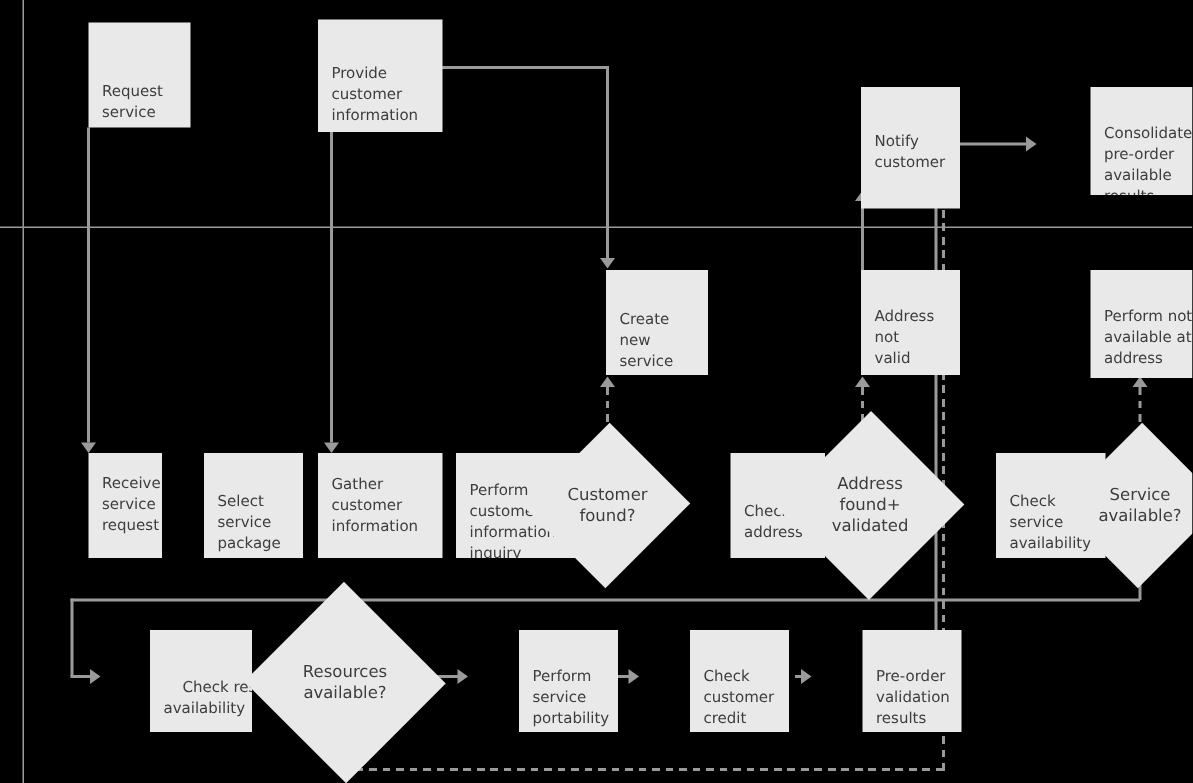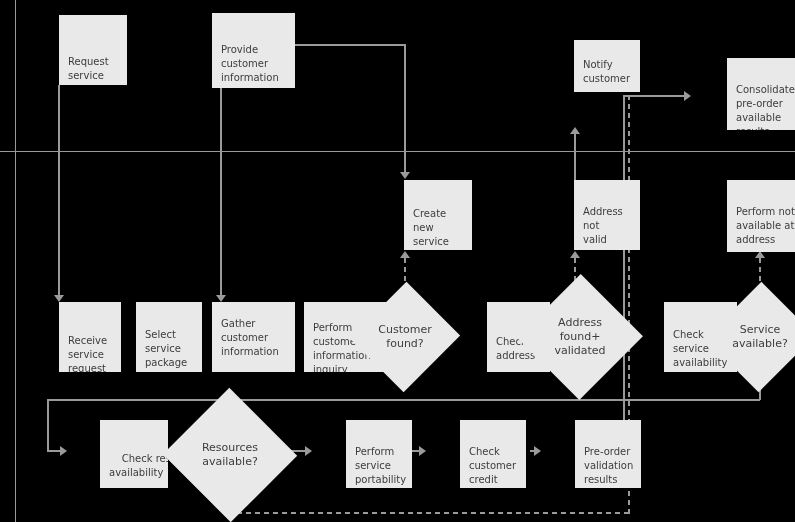--- a/index.html
+++ b/index.html
@@ -142,21 +142,21 @@
     <span>Request
 service</span>
   </div>
 
   <div class="node" style="left:180px;top:13px;width:83px;height:75px;padding-top:16px;">
     <span>Provide
 customer
 information</span>
   </div>
 
-  <div class="node" style="left:542px;top:40px;width:66px;height:52px;padding-top:4px;">
+  <div class="node" style="left:542px;top:58px;width:66px;height:81px;padding-top:16px;">
     <span>Notify
 customer</span>
   </div>
 
   <div class="node" style="left:695px;top:58px;width:94px;height:72px;padding-top:11px;">
     <span>Consolidated
 pre-order
 available results</span>
   </div>
 
@@ -170,21 +170,21 @@
 not
 valid</span>
   </div>
 
   <div class="node" style="left:695px;top:180px;width:94px;height:72px;padding-top:11px;">
     <span>Perform not
 available at
 address</span>
   </div>
 
-  <div class="node" style="left:27px;top:302px;width:62px;height:70px;padding-top:18px;">
+  <div class="node" style="left:27px;top:302px;width:49px;height:70px;padding-top:0;">
     <span>Receive
 service
 request</span>
   </div>
 
   <div class="node" style="left:104px;top:302px;width:66px;height:70px;padding-top:12px;">
     <span>Select
 service
 package</span>
   </div>

